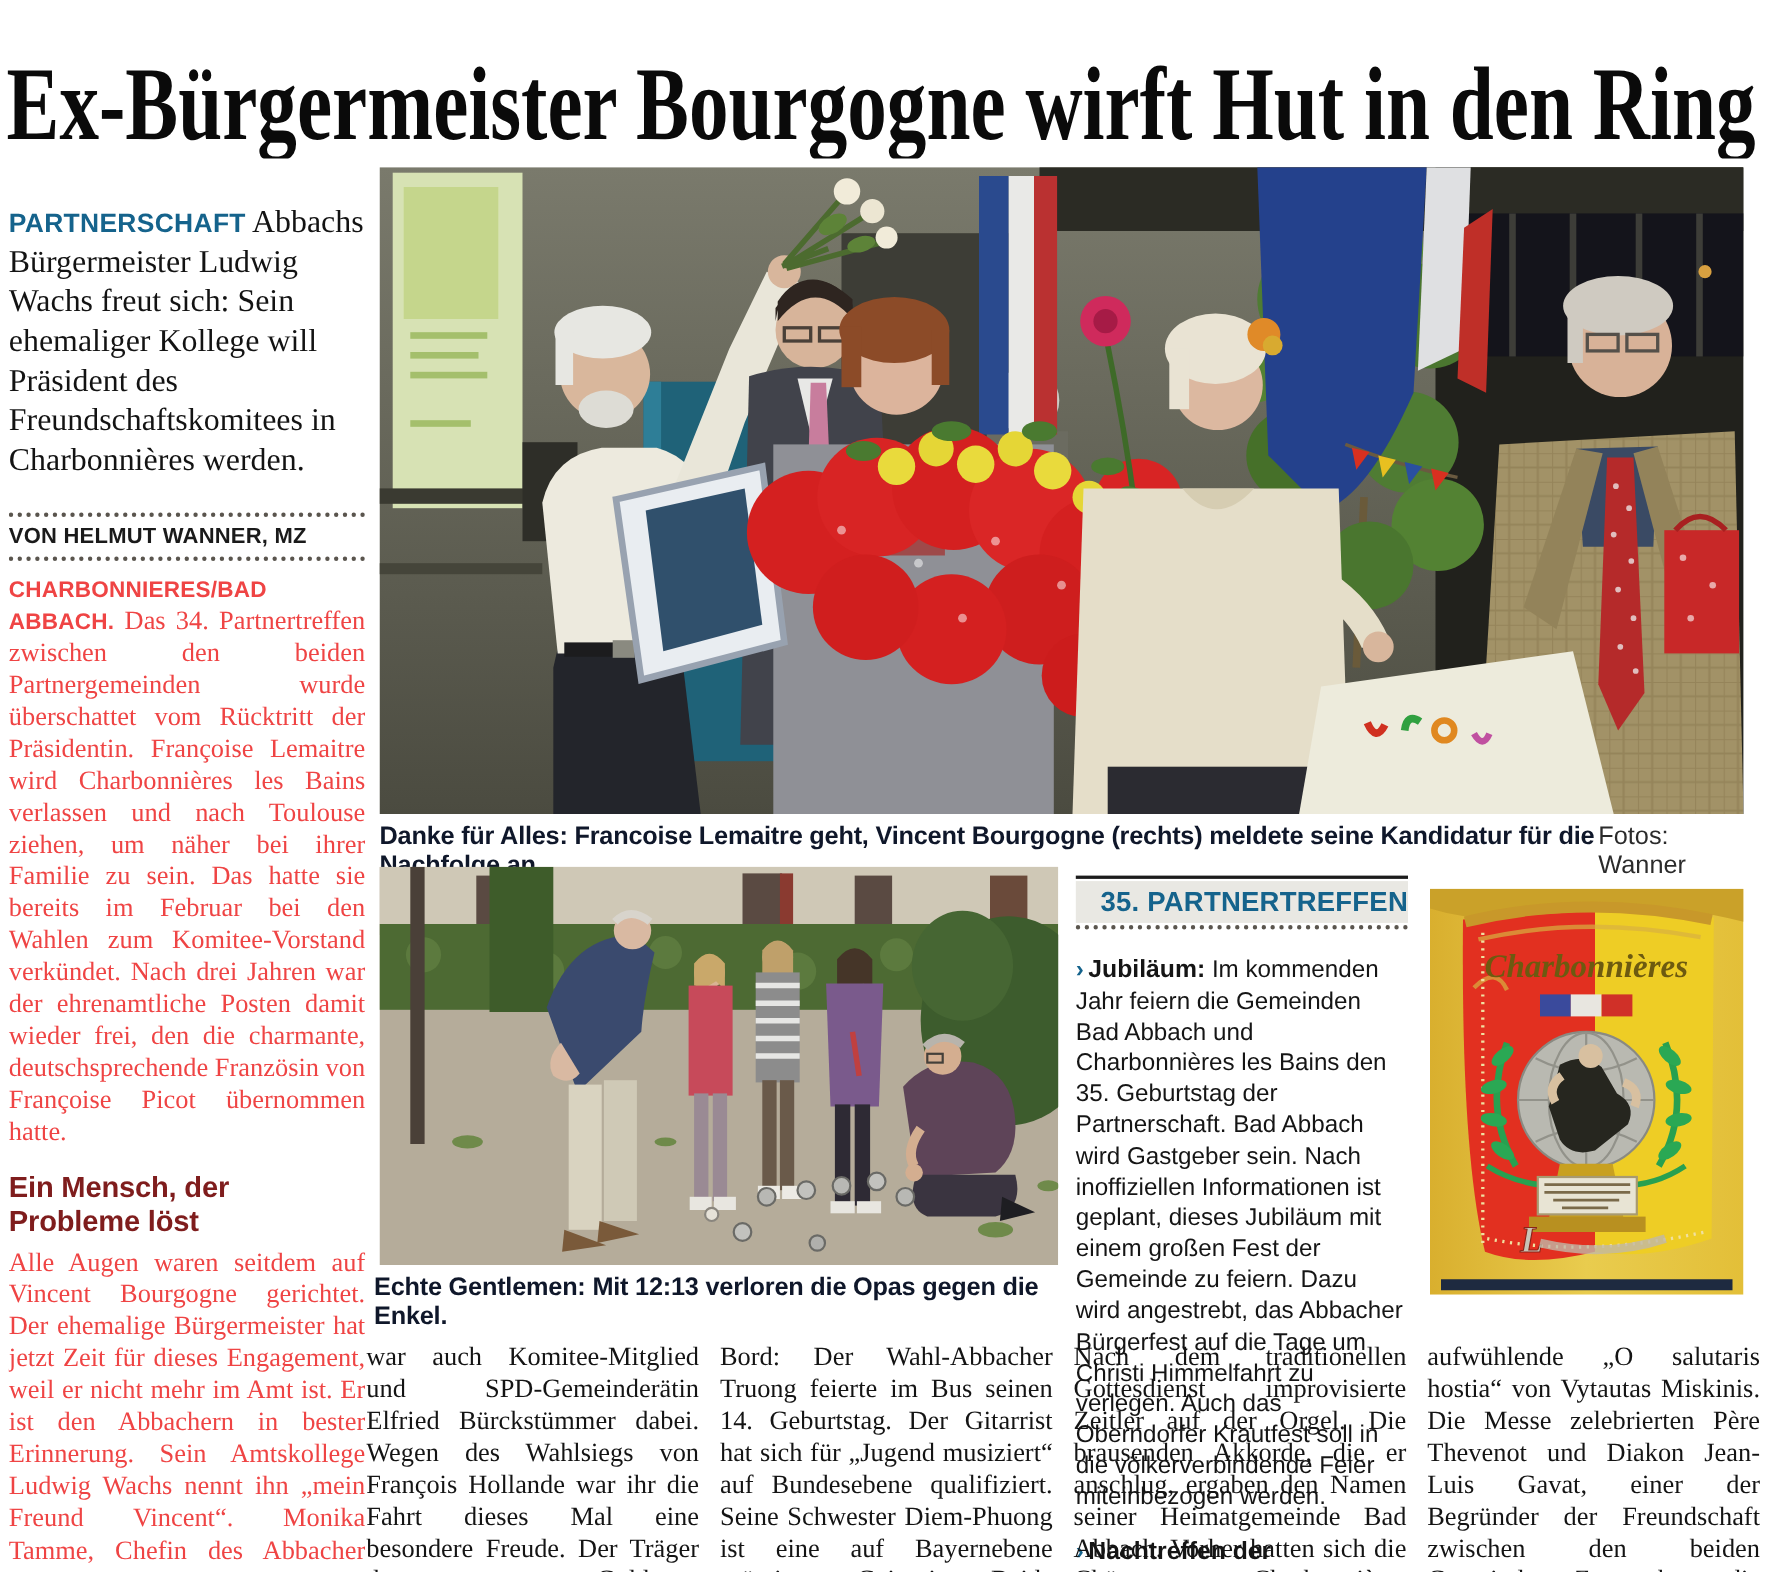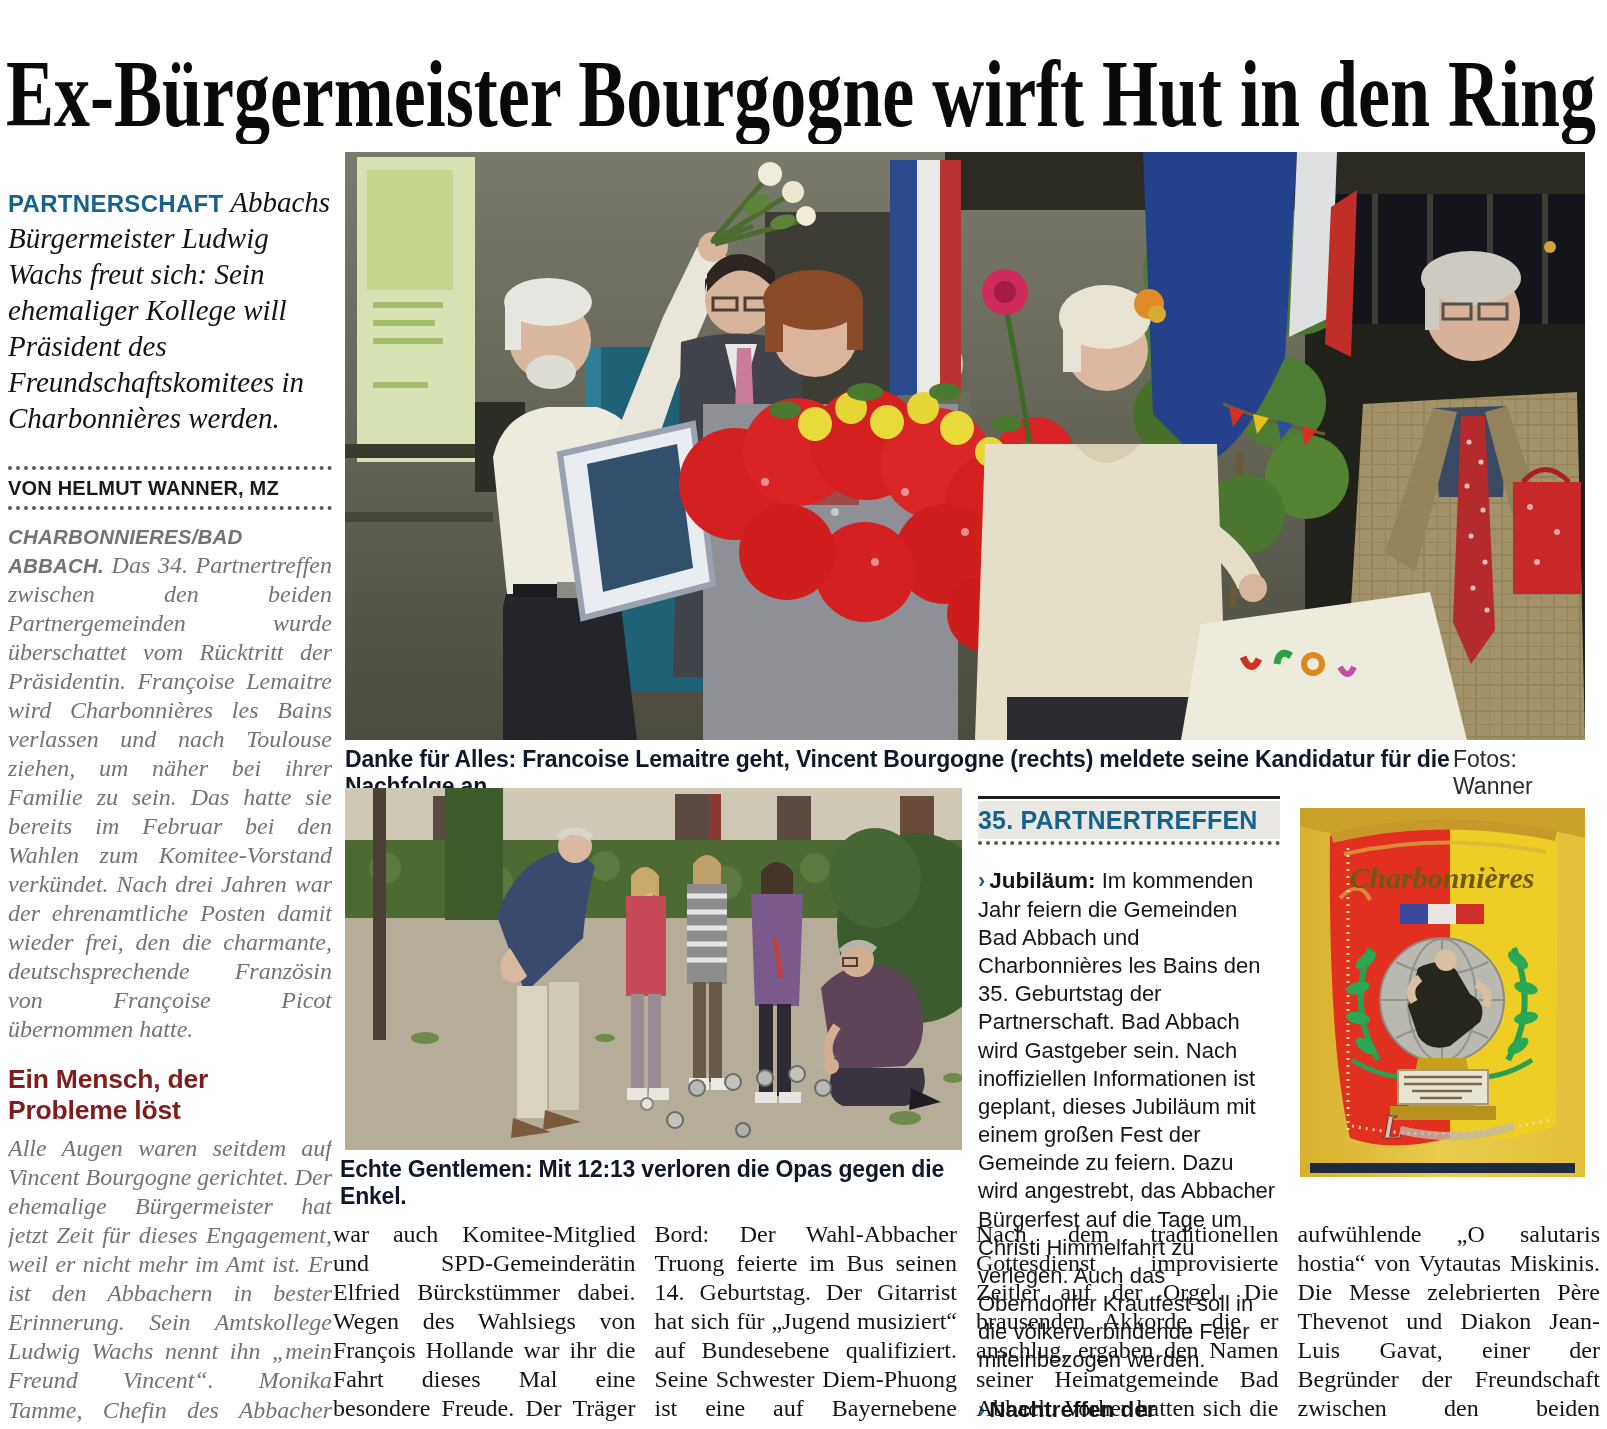--- a/index.html
+++ b/index.html
@@ -1,46 +1,46 @@
 <!DOCTYPE html>
 <html lang="de"><head>
 <meta charset="utf-8">
 <style>
   html,body{margin:0;padding:0;background:#ffffff;}
   #page{position:relative;width:1607px;height:1429px;background:#ffffff;color:#161616;overflow:hidden;margin-top:40px;}
 
   
-  .serif{font-family:"Liberation Serif",serif;font-style:italic;}
+  .serif{font-family:"Liberation Serif",serif;}
 
   #headline-wrap{position:absolute;left:6px;top:4px;width:1595px;height:100px;}
 
   
   #left-col{position:absolute;left:8px;top:116px;width:324px;height:1310px;overflow:hidden;}
   .intro{font-family:"Liberation Serif",serif;font-size:29px;line-height:1.24;text-align:left;color:#131313;}
   .kicker{font-family:"Liberation Sans",sans-serif;font-weight:bold;font-size:24px;color:#15638c;letter-spacing:.3px;}
   .rule-dotted{border-top:4px dotted #5a554e;height:0;margin:14px 0 0 0;}
   .byline{font-family:"Liberation Sans",sans-serif;font-weight:bold;font-size:20px;letter-spacing:.2px;margin:7px 0 6px 0;color:#1a1a1a;}
-  .body-par{font-family:"Liberation Serif",serif;font-size:24px;line-height:1.21;text-align:justify;hyphens:auto;-webkit-hyphens:auto;margin:0 0 0 0;color:#737373;font-style:italic;}
+  .body-par{font-family:"Liberation Serif",serif;font-size:24px;line-height:1.21;text-align:justify;hyphens:auto;-webkit-hyphens:auto;margin:0 0 0 0;color:#ef4444;}
   .lead-in{font-family:"Liberation Sans",sans-serif;font-weight:bold;font-size:20.5px;letter-spacing:.2px;}
   .subhead{font-family:"Liberation Sans",sans-serif;font-weight:bold;font-size:26.5px;margin:20px 0 8px 0;color:#7f1d1d;letter-spacing:-.2px;}
 
   
   #main-photo{position:absolute;left:345px;top:112px;width:1240px;height:588px;}
   #caption-row{position:absolute;left:345px;top:706px;width:1240px;display:flex;justify-content:space-between;align-items:baseline;}
   .photo-caption{font-family:"Liberation Sans",sans-serif;font-weight:bold;font-size:23px;letter-spacing:-.2px;color:#0f172a;}
   .photo-credit{font-family:"Liberation Sans",sans-serif;font-size:23px;color:#2b2b2b;}
   #petanque-photo{position:absolute;left:345px;top:748px;width:617px;height:362px;}
   #caption-petanque{position:absolute;left:340px;top:1116px;width:617px;}
   #pennant-photo{position:absolute;left:1300px;top:768px;width:308px;height:369px;}
   #caption-pennant{position:absolute;left:1300px;top:1146px;width:300px;font-size:24px;}
 
   
   #infobox{position:absolute;left:978px;top:756px;width:302px;}
   #infobox .topline{border-top:3px solid #1c1c1c;}
-  #infobox .titlebar{background:#e9e8e3;text-align:left;padding:5px 0 4px 0;margin-top:2px;}
+  #infobox .titlebar{background:#e9e8e3;text-align:right;padding:5px 0 4px 12px;margin-top:2px;}
   #infobox .title{font-family:"Liberation Sans",sans-serif;font-weight:bold;font-size:25px;color:#15638c;letter-spacing:.2px;}
   #infobox .dotrule{border-top:4px dotted #5a554e;margin:2px 0 12px 0;}
   #infobox .item{font-family:"Liberation Sans",sans-serif;font-size:22px;line-height:1.28;color:#151515;margin-bottom:6px;}
   #infobox .item b{font-size:22.5px;}
   .chev{color:#15638c;font-weight:bold;margin-right:4px;}
 
   
   #bottom-cols{position:absolute;left:333px;top:1180px;width:1267px;height:249px;display:flex;gap:19px;overflow:hidden;}
   .bcol{flex:1 1 0;font-family:"Liberation Serif",serif;font-size:24px;line-height:1.21;text-align:justify;hyphens:auto;-webkit-hyphens:auto;color:#141414;}
   .bcol p{margin:0;}

